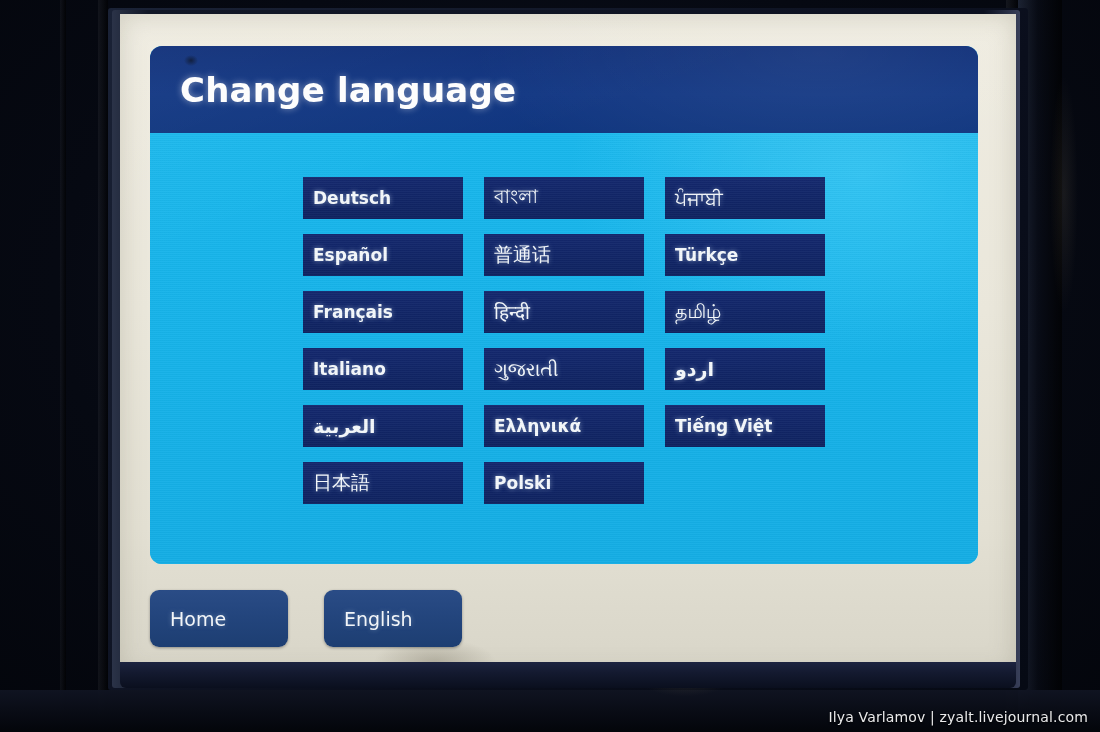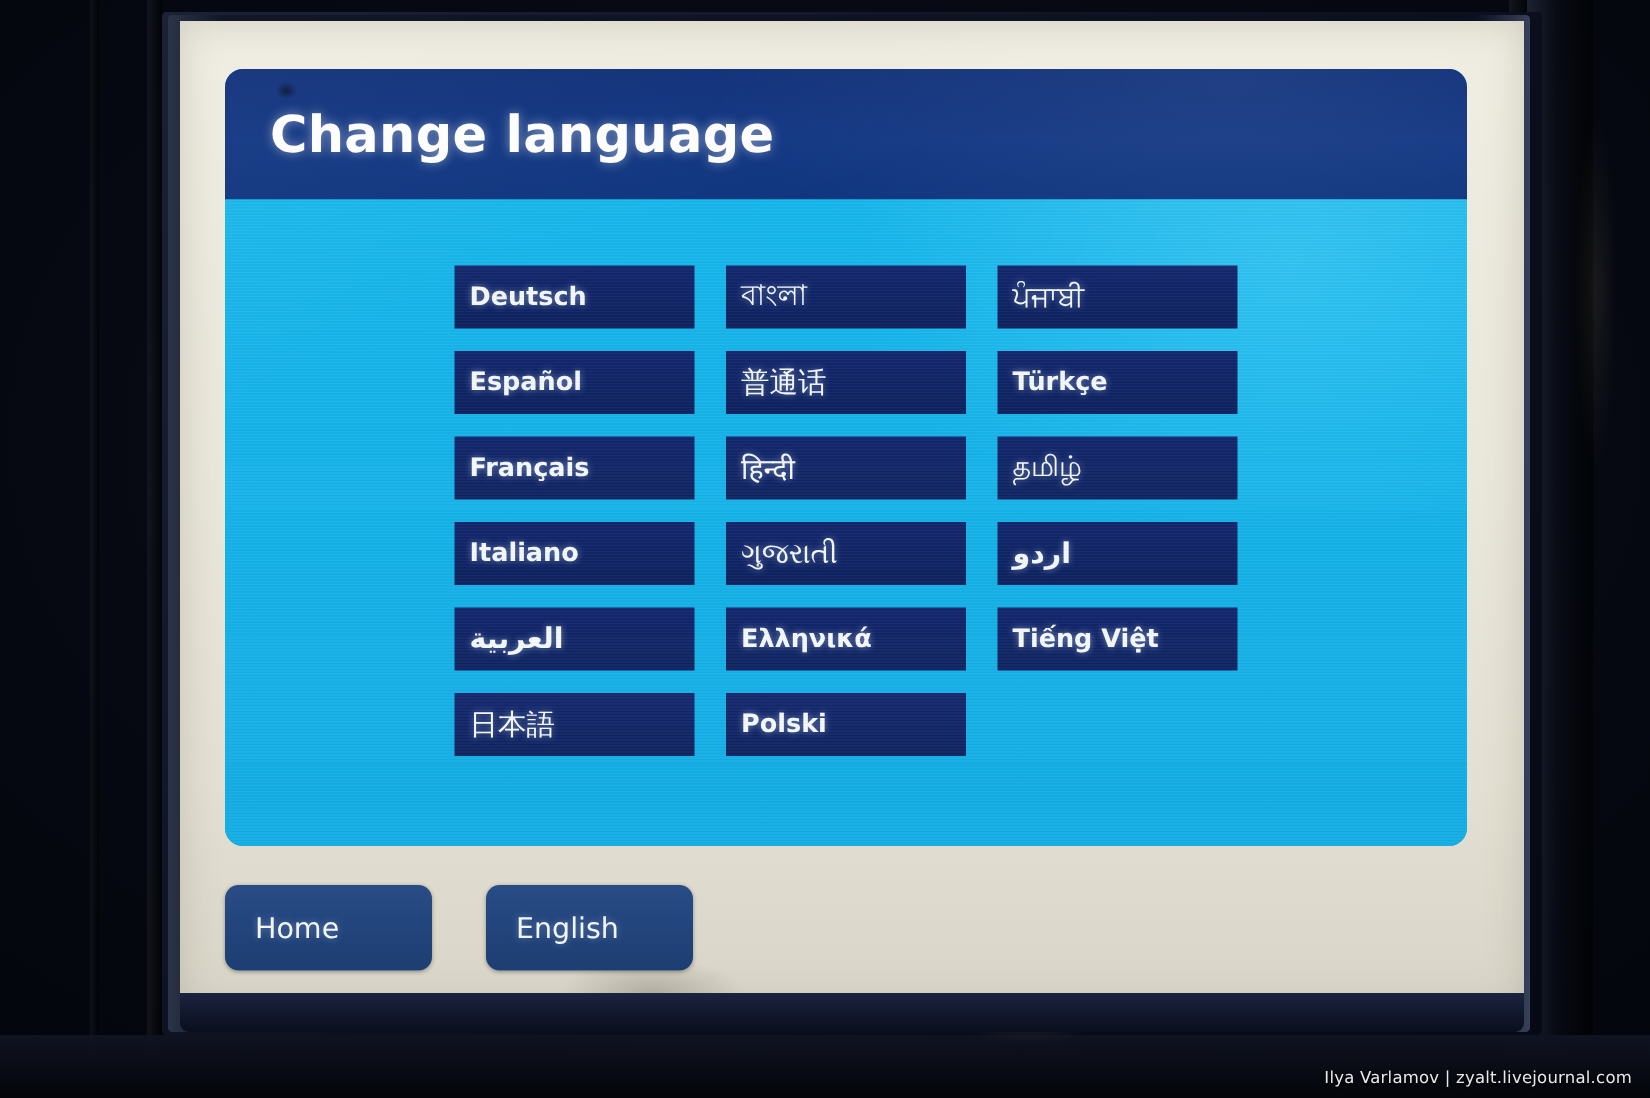--- a/index.html
+++ b/index.html
@@ -236,21 +236,21 @@
     color: #f2f5f8;
     font-weight: normal;
     text-shadow: 0 0 5px rgba(220,240,255,.35);
   }
 
   
   .watermark {
     position: absolute;
     right: 12px;
     bottom: 7px;
-    font-size: 11px;
+    font-size: 14px;
     color: #e9e9ea;
     letter-spacing: .15px;
     font-family: "DejaVu Sans", "Liberation Sans", sans-serif;
     text-shadow: 0 1px 2px rgba(0,0,0,.9);
   }
 
   
   .glass-sheen {
     position: absolute;
     left: 120px; top: 14px;

